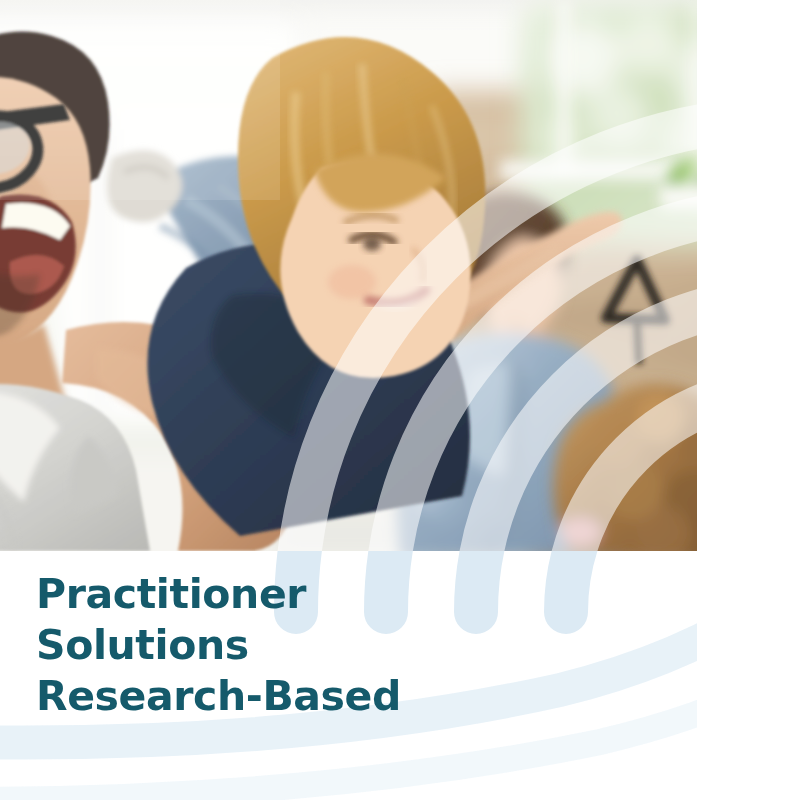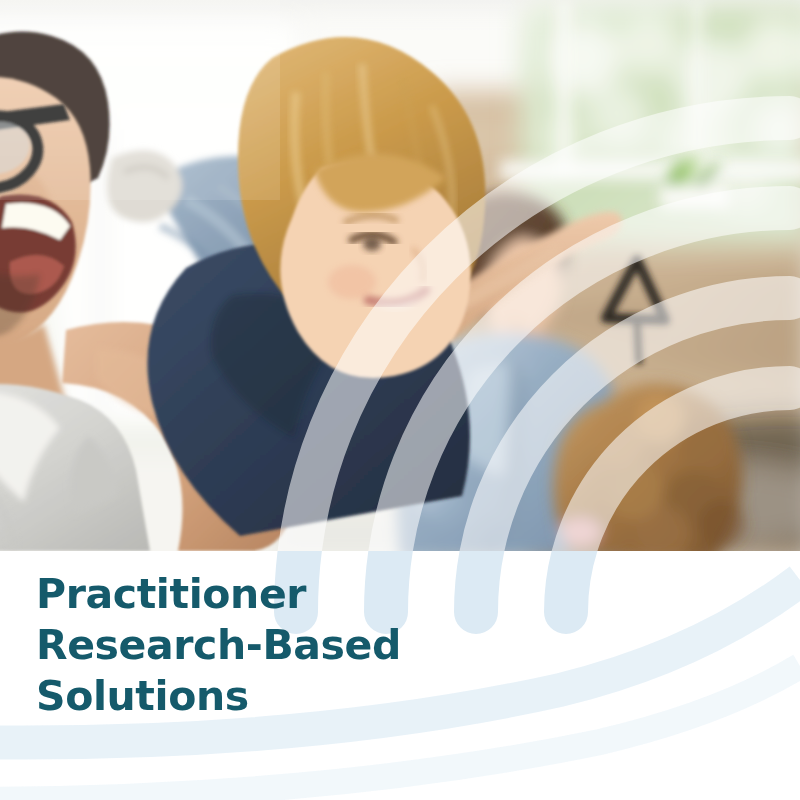--- a/index.html
+++ b/index.html
@@ -1,23 +1,24 @@
 <!DOCTYPE html>
 <html><head>
 <meta charset="utf-8">
 <title>Practitioner Recommended, Research-Based Solutions</title>
 <style>
   html,body{margin:0;padding:0;background:#ffffff;}
   body{font-family:"Liberation Sans","DejaVu Sans",sans-serif;}
 
   .promo-card{
     position:relative;
-    width:800px;height:800px;
+    width:652px;height:800px;
     overflow:hidden;
     background:#ffffff;
+    padding-left:45px;
   }
 
   
   .photo{
     position:absolute;left:0;top:0;width:800px;height:551px;
     overflow:hidden;
     background:#f3efe8;
   }
   .photo-svg{position:absolute;left:0;top:0;width:800px;height:551px;display:block;}
 
@@ -389,17 +390,17 @@
         <g fill="none" stroke="#e6f1f8" stroke-linecap="butt" opacity="0.9">
           <path d="M -40 742 Q 300 748 560 690 Q 700 656 800 580" stroke-width="34"></path>
           <path d="M -40 800 Q 320 800 600 742 Q 720 714 800 666" stroke-width="26" opacity="0.6"></path>
         </g>
       </g>
     </svg>
   </div>
 
   <h1 class="headline">
     <span class="ln">Practitioner</span>
+    <span class="ln">Solutions</span>
     <span class="ln">Research-Based</span>
-    <span class="ln">Solutions</span>
   </h1>
 
 </div>
 
 </body></html>

